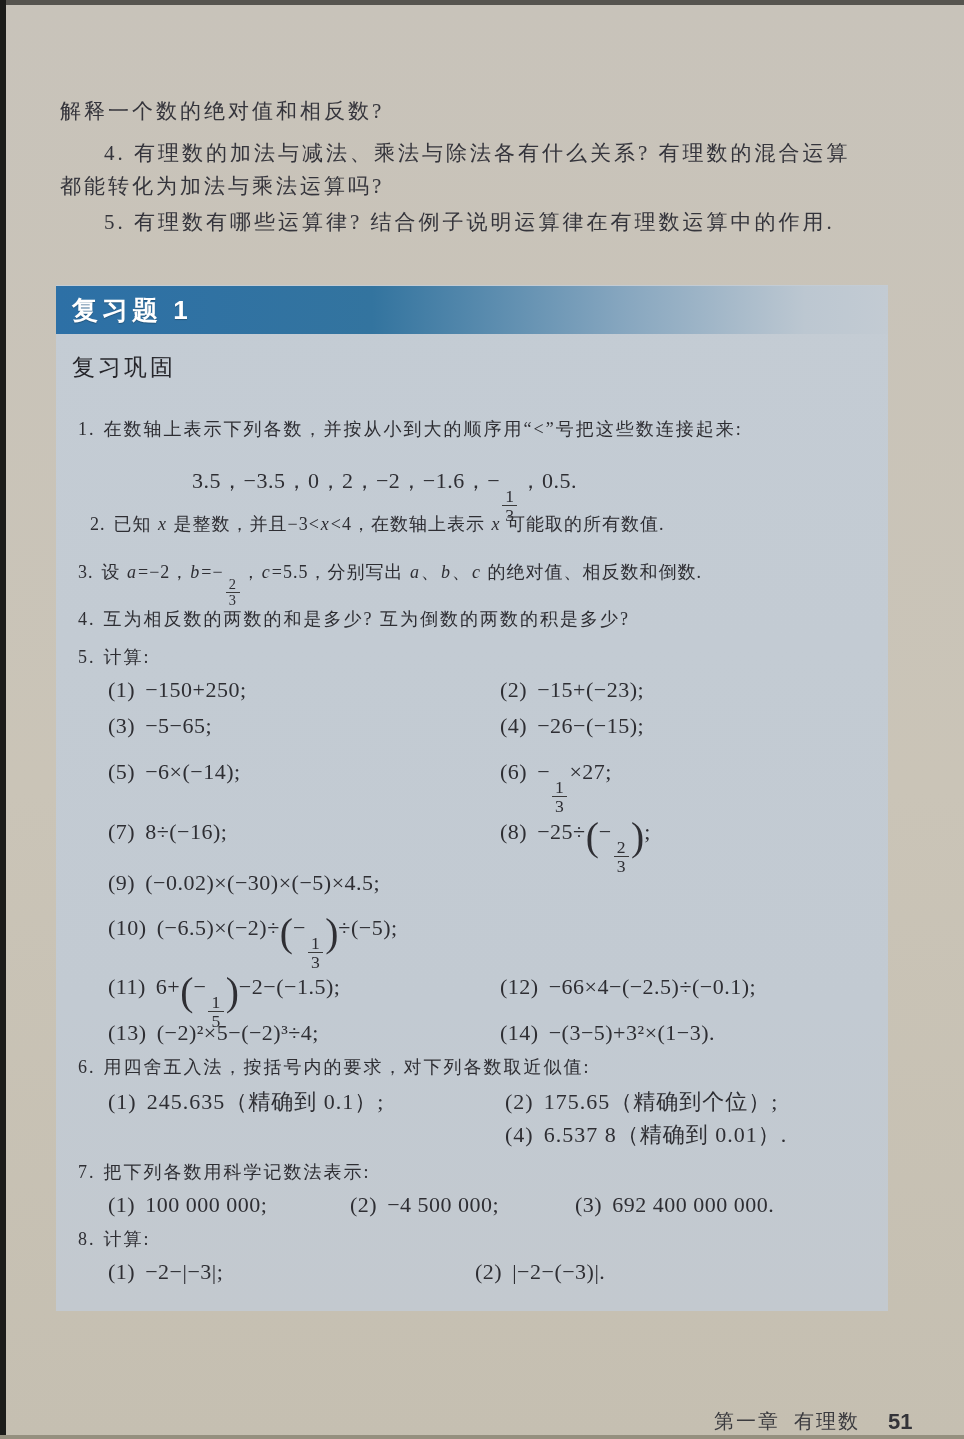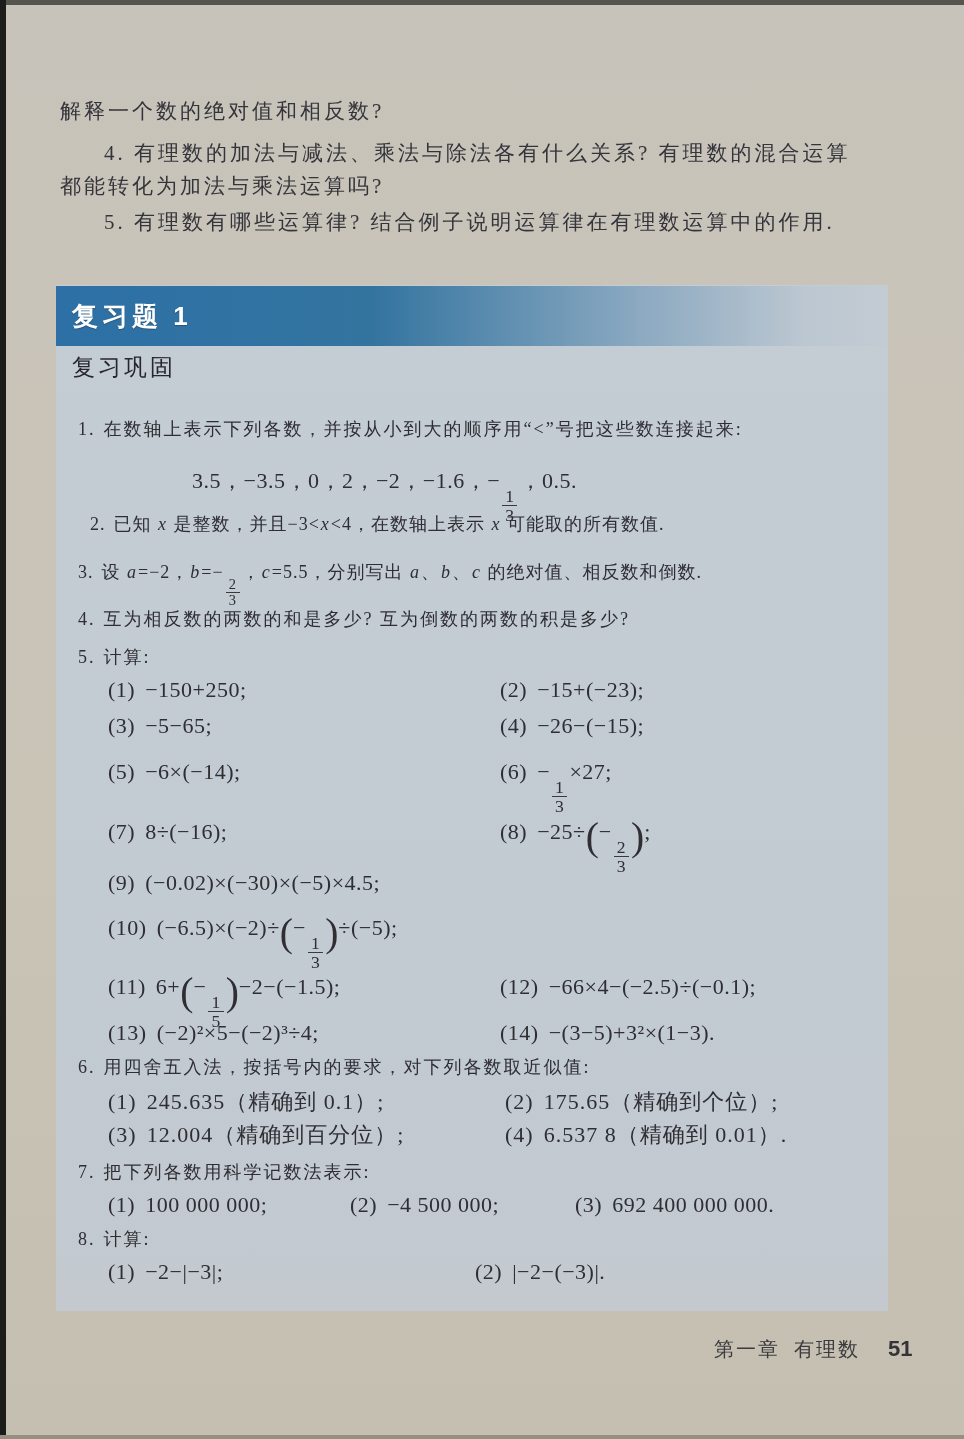--- a/index.html
+++ b/index.html
@@ -13,21 +13,21 @@
   }
   .edge-left  { position:absolute; left:0; top:0; width:6px; height:100%; background:#1c1c1a; }
   .edge-top   { position:absolute; left:0; top:0; width:100%; height:5px; background:#56544f; }
   .edge-bottom{ position:absolute; left:0; bottom:0; width:100%; height:4px; background:#95907f; }
 
   .panel {
     position:absolute; left:56px; top:285px; width:832px; height:1026px;
     background:linear-gradient(180deg,#c4ccd4 0%,#c2cad2 70%,#c3c9cf 100%);
   }
   .banner {
-    position:absolute; left:56px; top:286px; width:832px; height:60px;
+    position:absolute; left:56px; top:286px; width:832px; height:48px;
     background:linear-gradient(90deg,#2d70a6 0%,#33749f 38%,#86a6bf 68%,#bcc7d1 90%,#c3cbd3 100%);
     display:flex; align-items:center; padding-left:16px;
     font-family:"Liberation Sans","DejaVu Sans",sans-serif;
     font-weight:bold; font-size:26px; color:#ffffff; letter-spacing:4px;
     text-shadow:0 1px 1px rgba(0,0,0,0.25);
   }
   .section-heading {
     position:absolute; left:72px; top:352px;
     font-family:"Liberation Sans","DejaVu Sans",sans-serif;
     font-weight:normal; font-size:23px; letter-spacing:3px; color:#26262b;
@@ -43,21 +43,21 @@
   .mixed { letter-spacing:1px; }
 
   .frac { display:inline-flex; flex-direction:column; align-items:center;
           vertical-align:-0.62em; line-height:1.05; margin:0 2px; }
   .frac .fn, .frac .fd { display:block; font-size:0.8em; padding:0 3px; }
   .frac .fd { border-top:1.5px solid #3a3a3a; }
   .bigp { font-size:1.8em; line-height:0; vertical-align:-0.28em; letter-spacing:0; }
   i { font-style:italic; padding:0 1px; }
 
   .footer {
-    position:absolute; left:714px; top:1336px; display:flex; align-items:flex-start;
+    position:absolute; left:714px; top:1408px; display:flex; align-items:flex-end;
     font-size:20px; letter-spacing:2px; color:#3b3b3f;
   }
   .footer .gap1 { margin-left:14px; }
   .footer .pageno {
     margin-left:28px; font-family:"Liberation Sans","DejaVu Sans",sans-serif;
     font-weight:bold; font-size:22px; letter-spacing:0; color:#333338;
   }
 </style>
 </head>
 <body>
@@ -129,21 +129,20 @@
         </span><span class="bigp">)</span>−2−(−1.5);</span></div>
   <div class="abs item" style="left:500px; top:974px"><span class="inum">(12)</span><span>−66×4−(−2.5)÷(−0.1);</span></div>
   <div class="abs item" style="left:108px; top:1020px"><span class="inum">(13)</span><span>(−2)²×5−(−2)³÷4;</span></div>
   <div class="abs item" style="left:500px; top:1020px"><span class="inum">(14)</span><span>−(3−5)+3²×(1−3).</span></div>
 
   <div class="abs zh" style="left:78px; top:1055px">
     <span class="plabel">6.</span><span>用四舍五入法，按括号内的要求，对下列各数取近似值:</span>
   </div>
   <div class="abs item mixed" style="left:108px; top:1087px"><span class="inum">(1)</span><span>245.635（精确到 0.1）;</span></div>
   <div class="abs item mixed" style="left:505px; top:1087px"><span class="inum">(2)</span><span>175.65（精确到个位）;</span></div>
-  <div class="abs item mixed" style="left:108px; top:1120px"><span class="inum">(3)</span><span>12.004（精确到百分位）;</span></div>
   <div class="abs item mixed" style="left:505px; top:1120px"><span class="inum">(4)</span><span>6.537 8（精确到 0.01）.</span></div>
 
   <div class="abs zh" style="left:78px; top:1160px">
     <span class="plabel">7.</span><span>把下列各数用科学记数法表示:</span>
   </div>
   <div class="abs item" style="left:108px; top:1192px"><span class="inum">(1)</span><span>100 000 000;</span></div>
   <div class="abs item" style="left:350px; top:1192px"><span class="inum">(2)</span><span>−4 500 000;</span></div>
   <div class="abs item" style="left:575px; top:1192px"><span class="inum">(3)</span><span>692 400 000 000.</span></div>
 
   <div class="abs zh" style="left:78px; top:1227px">

